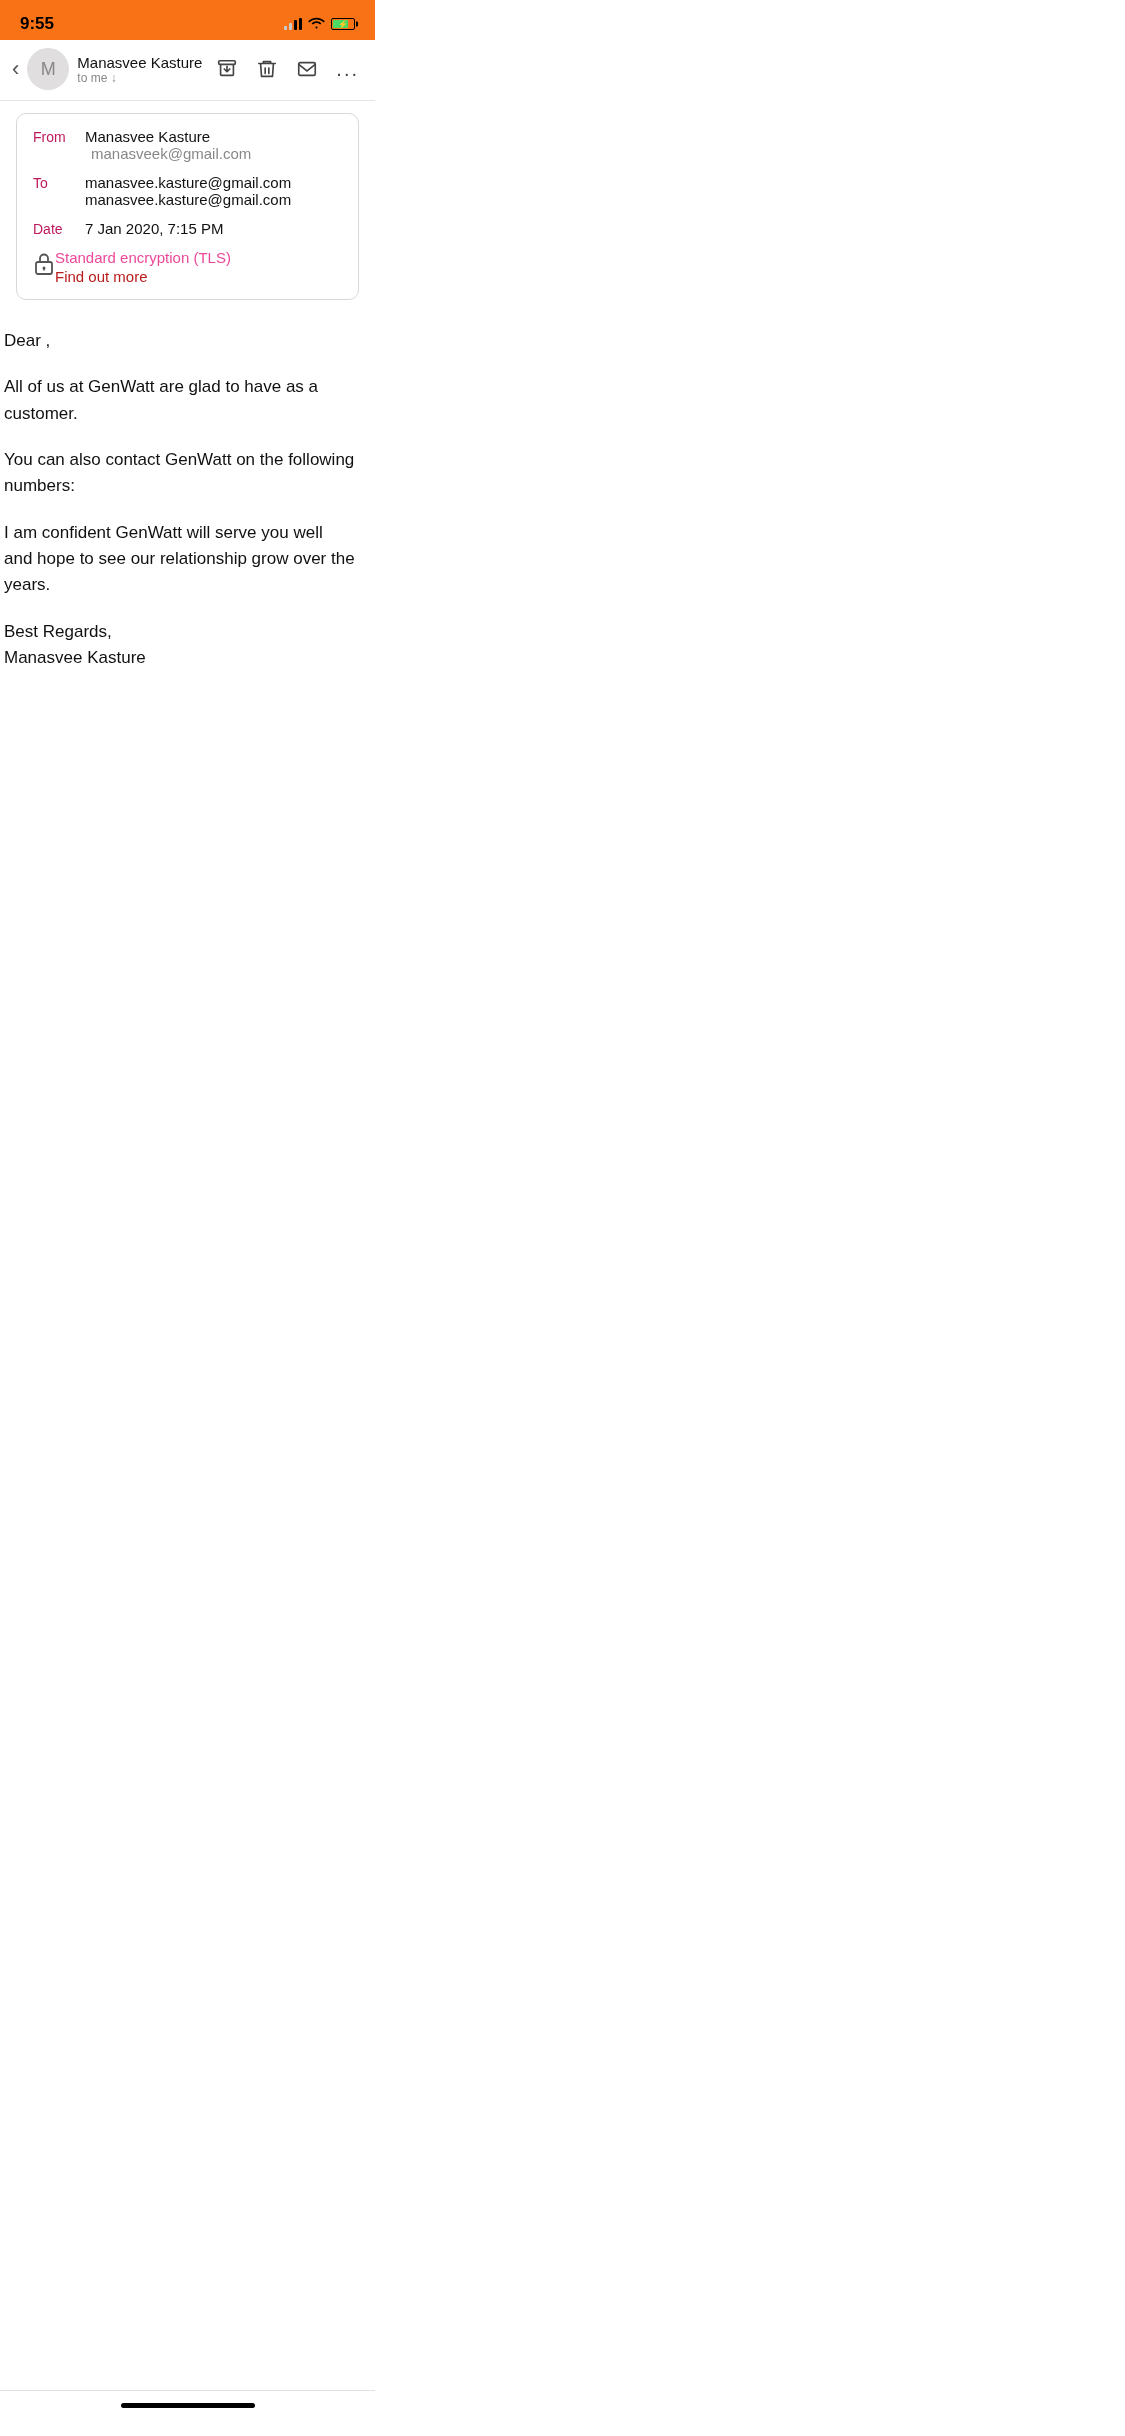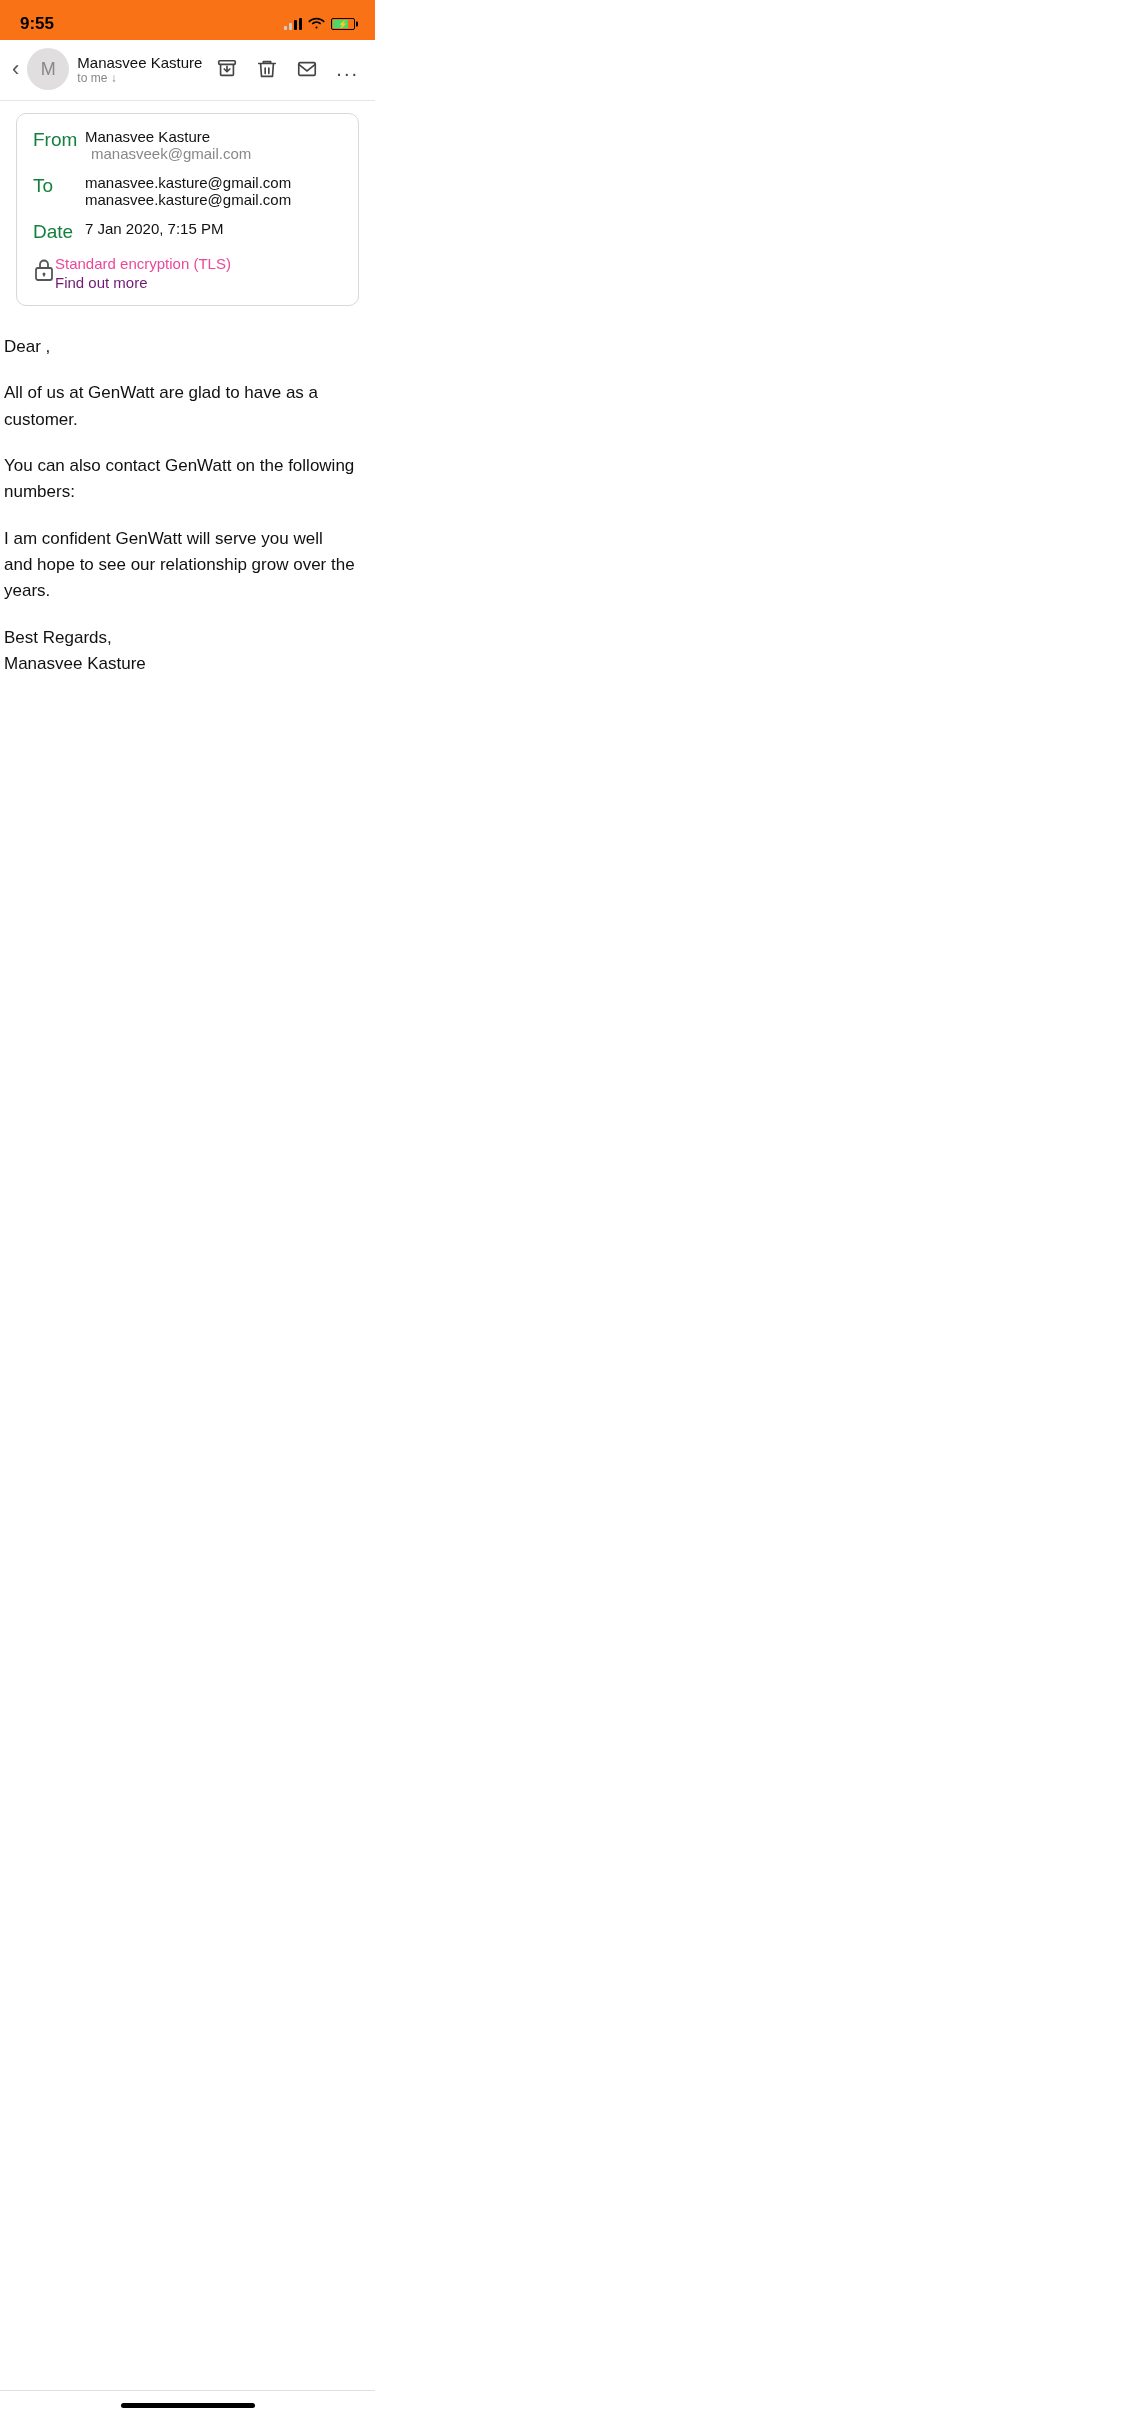--- a/index.html
+++ b/index.html
@@ -182,22 +182,22 @@
     }
     .meta-row {
       display: flex;
       align-items: flex-start;
       margin-bottom: 12px;
     }
     .meta-row:last-child {
       margin-bottom: 0;
     }
     .meta-label {
-      font-size: 19px;
-      color: #15803d;
+      font-size: 14px;
+      color: #be185d;
       min-width: 52px;
       padding-top: 1px;
     }
     .meta-value {
       font-size: 15px;
       color: #111;
       flex: 1;
     }
     .meta-value .email-addr {
       color: #888;
@@ -207,21 +207,21 @@
       font-size: 20px;
       color: #555;
       margin-top: 2px;
       flex-shrink: 0;
     }
     .encryption-text {
       font-size: 15px;
       color: #ec4899;
     }
     .find-out-more {
-      color: #701a75;
+      color: #b91c1c;
       font-size: 15px;
       text-decoration: none;
       display: block;
       margin-top: 2px;
       cursor: pointer;
     }
 
     
     .email-body {
       padding: 16px 20px 40px 4px;

